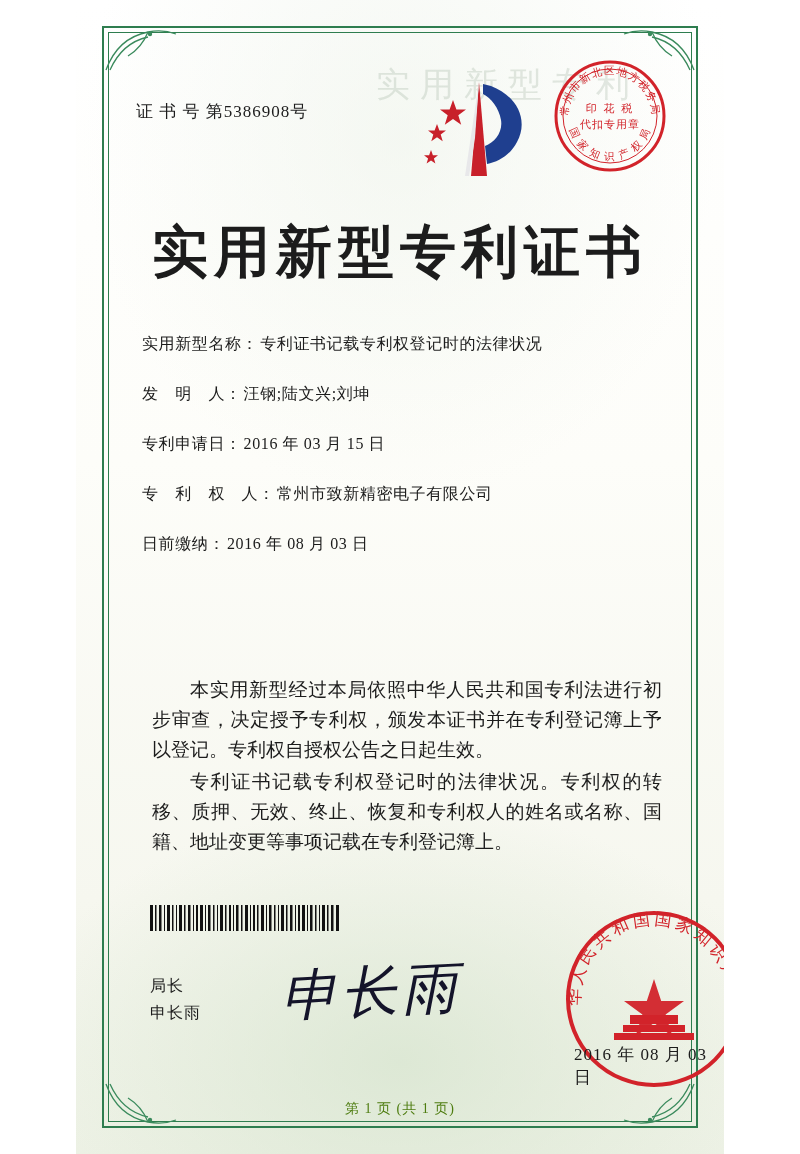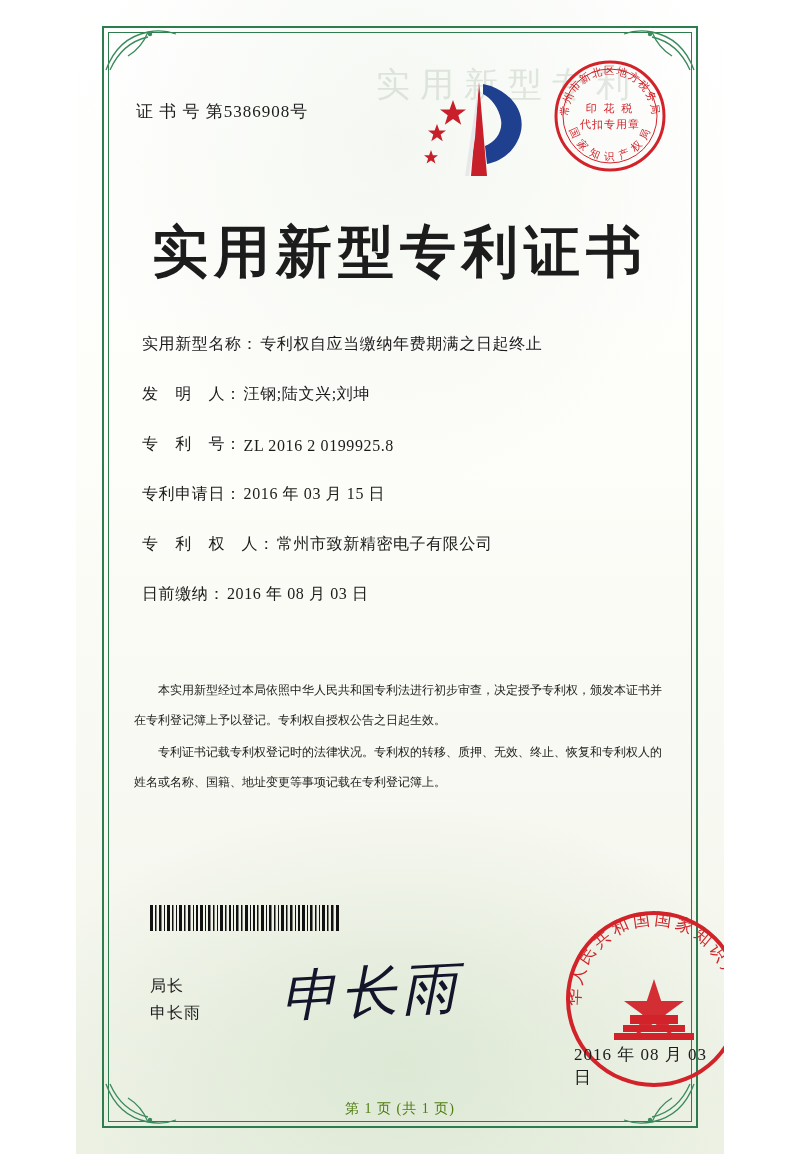--- a/index.html
+++ b/index.html
@@ -123,24 +123,24 @@
     white-space: nowrap;
     color: #1b1b1b;
   }
   .field-value {
     margin-left: 2px;
     color: #1b1b1b;
   }
 
   .paragraphs {
     position: absolute;
-    left: 58px;
+    left: 76px;
     right: 62px;
     top: 675px;
-    font-size: 12px;
+    font-size: 19px;
     line-height: 30px;
     text-align: justify;
   }
   .paragraphs p {
     margin: 0 0 2px 0;
     text-indent: 2em;
   }
 
   
   .barcode {
@@ -274,29 +274,25 @@
       <text x="58" y="54" text-anchor="middle" font-size="11" fill="#d2232a" font-family="Liberation Serif, serif" letter-spacing="2">印 花 税</text>
       <text x="58" y="70" text-anchor="middle" font-size="11" fill="#d2232a" font-family="Liberation Serif, serif" letter-spacing="1">代扣专用章</text>
     </svg>
   </div>
 
   <div class="title">实用新型专利证书</div>
 
   <div class="fields">
     <div class="field-row">
       <span class="field-label">实用新型名称：</span>
-      <span class="field-value">专利权自应当缴纳年费期满之日起终止</span>
+      <span class="field-value">专利证书记载专利权登记时的法律状况</span>
     </div>
     <div class="field-row">
       <span class="field-label">发　明　人：</span>
       <span class="field-value">汪钢;陆文兴;刘坤</span>
-    </div>
-    <div class="field-row">
-      <span class="field-label">专　利　号：</span>
-      <span class="field-value">ZL 2016 2 0199925.8</span>
     </div>
     <div class="field-row">
       <span class="field-label">专利申请日：</span>
       <span class="field-value">2016 年 03 月 15 日</span>
     </div>
     <div class="field-row">
       <span class="field-label">专　利　权　人：</span>
       <span class="field-value">常州市致新精密电子有限公司</span>
     </div>
     <div class="field-row">

